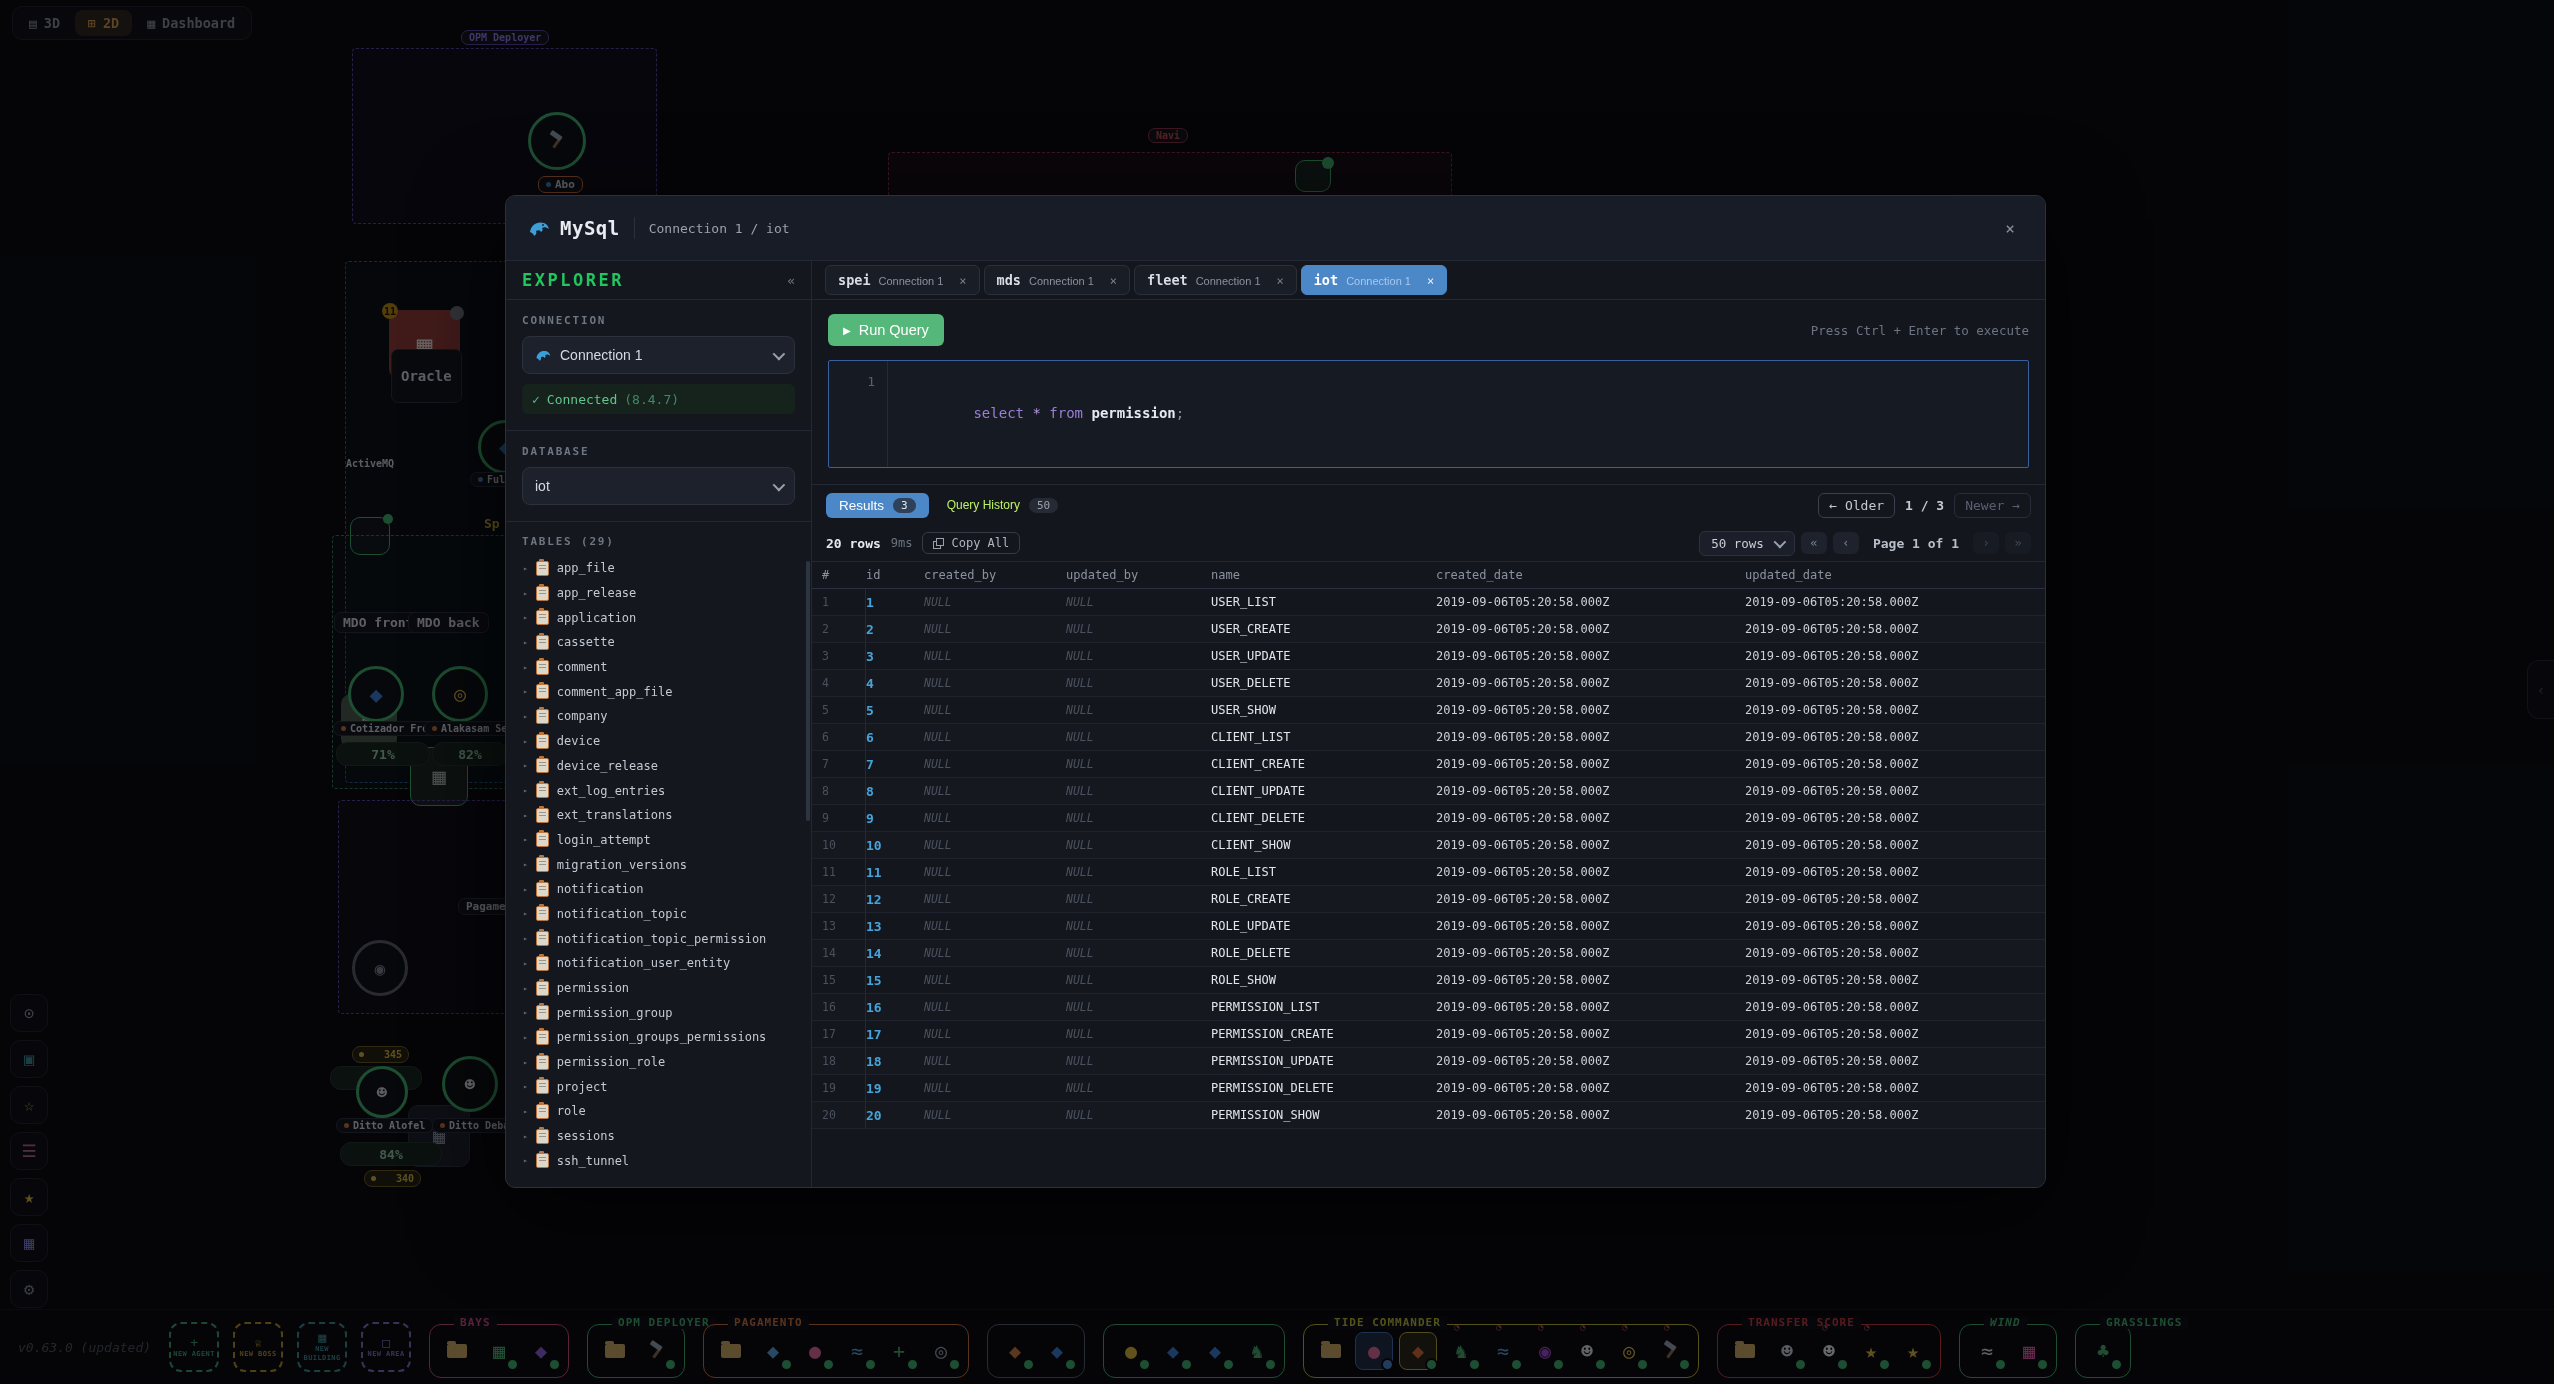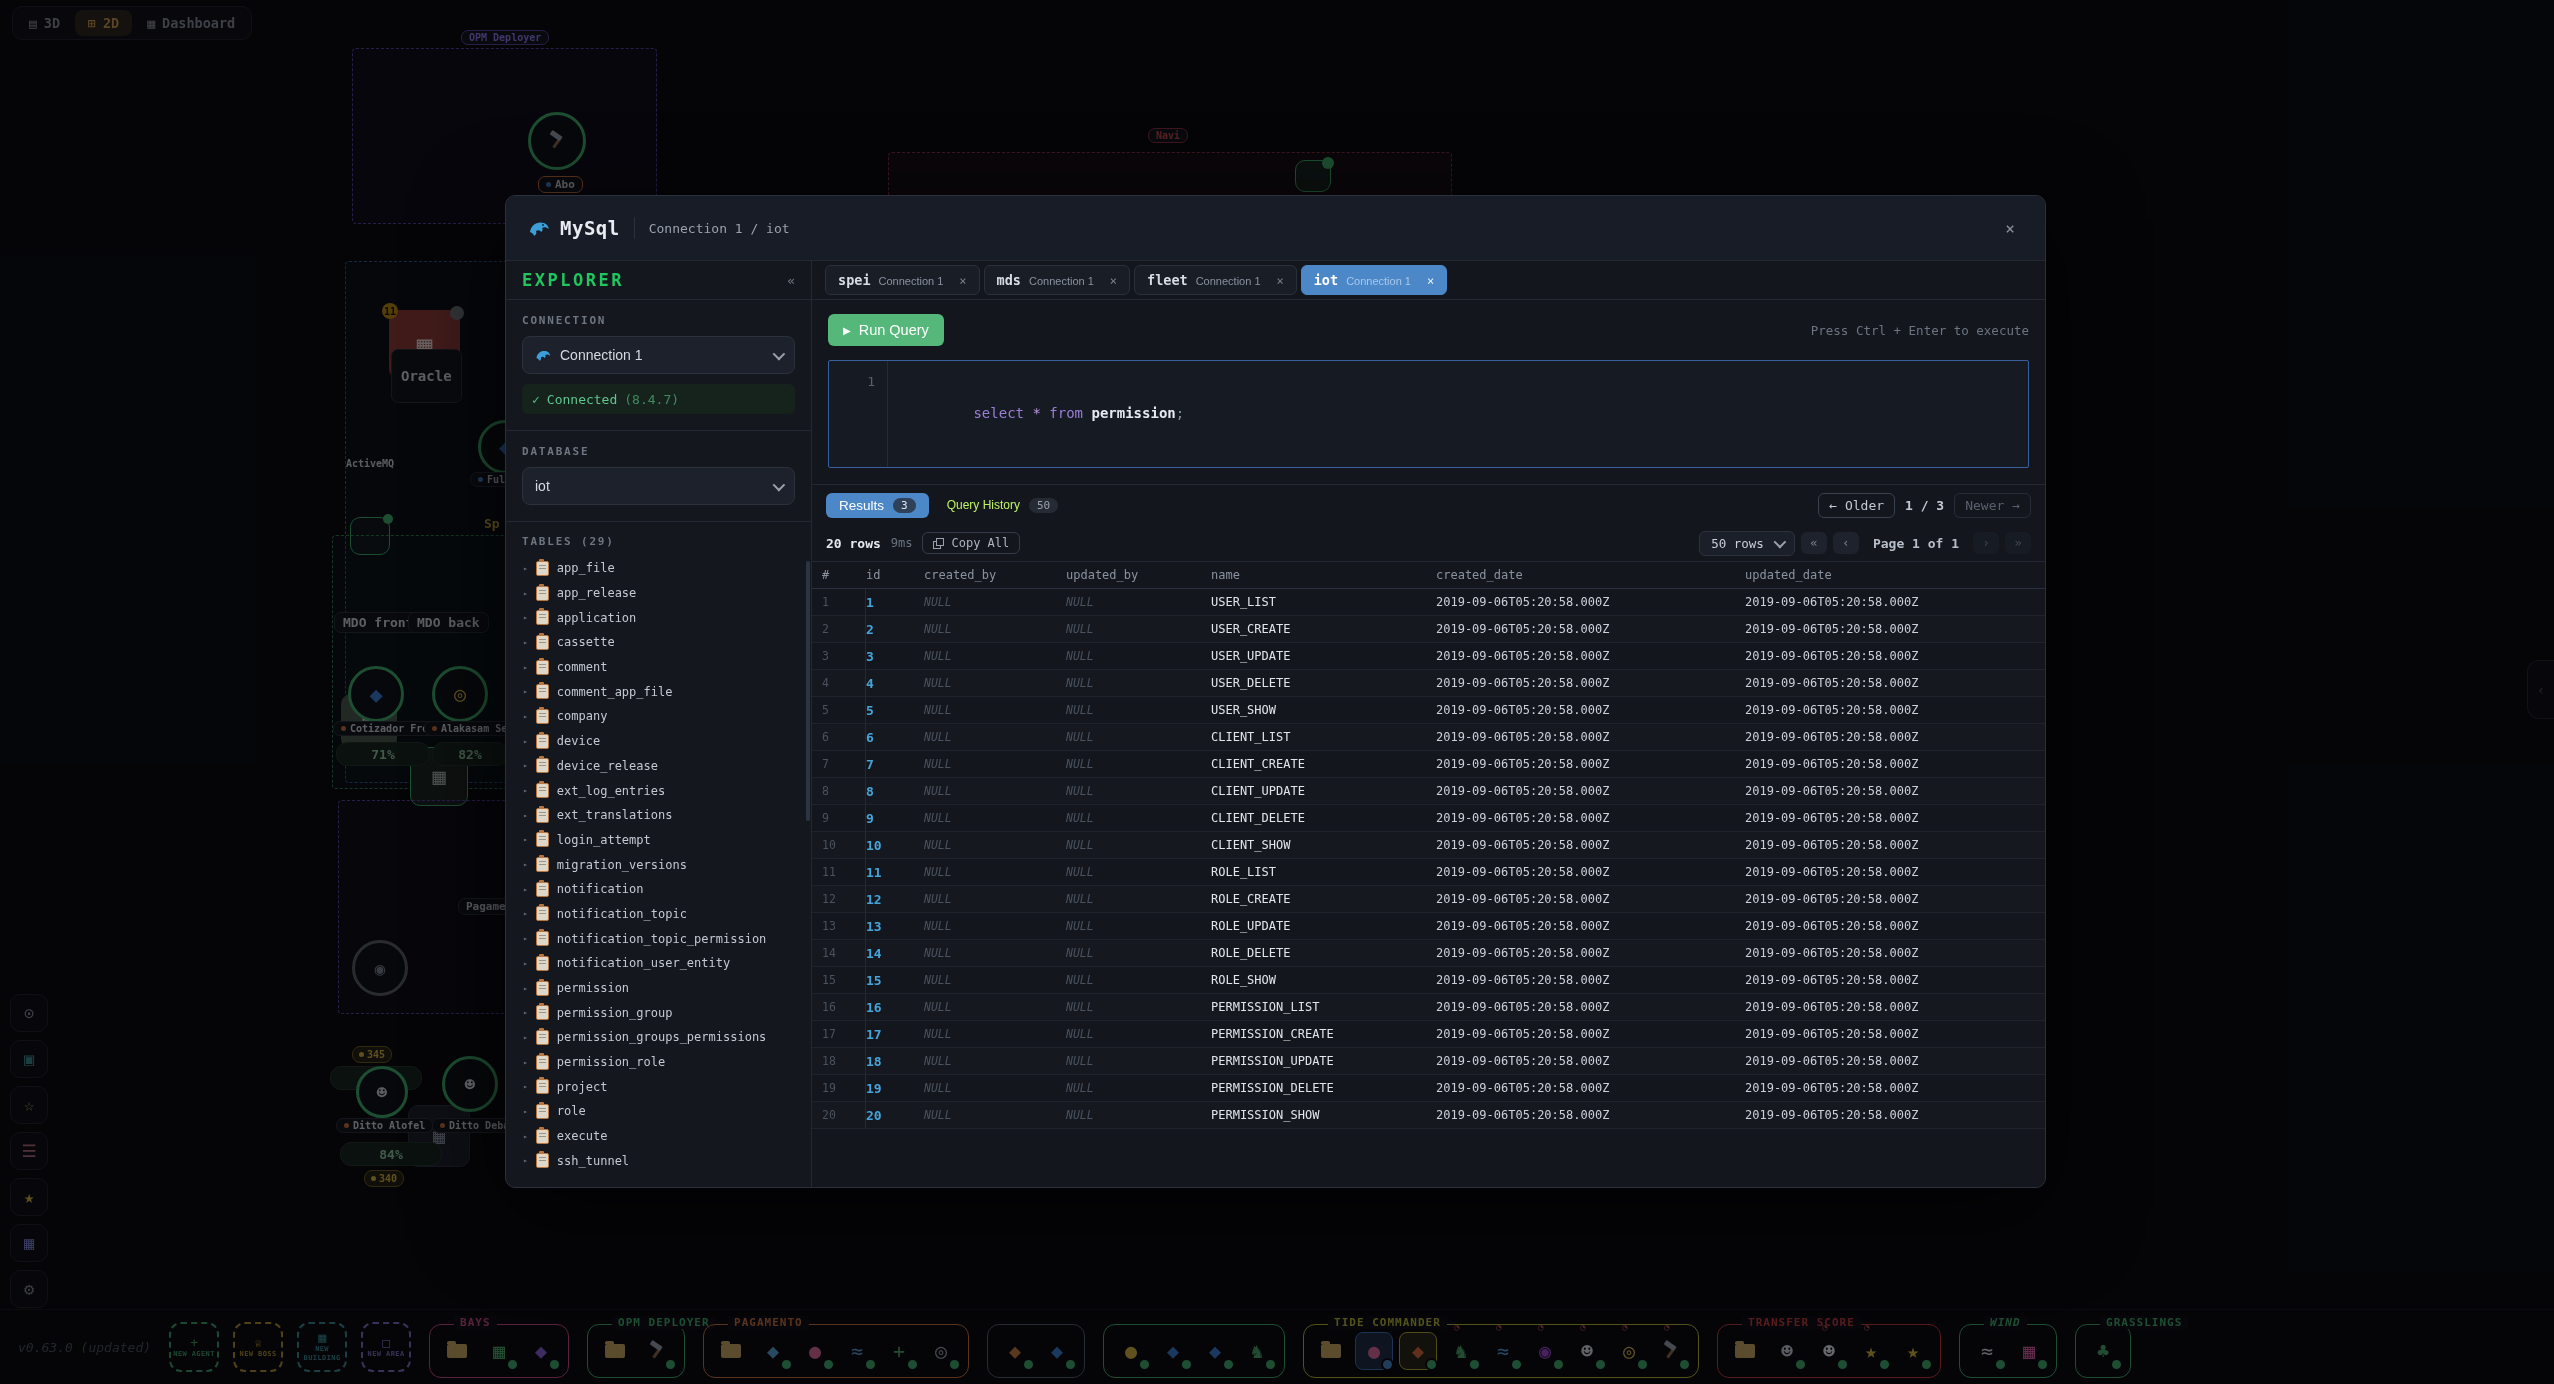--- a/index.html
+++ b/index.html
@@ -24,21 +24,21 @@
   .dot{width:5px;height:5px;border-radius:50%;flex:none;}
   .bg-circle{border-radius:50%;border:3px solid #3fae68;background:#0c0e12;display:flex;
       align-items:center;justify-content:center;}
   .bg-tile{border-radius:10px;display:flex;align-items:center;justify-content:center;position:relative;}
   .bg-gauge{background:#16231b;border:1px solid #243528;border-radius:11px;color:#8fc79f;
       font-weight:bold;font-size:13px;display:flex;align-items:center;justify-content:center;}
   .badge-n{position:absolute;width:16px;height:16px;border-radius:50%;background:#b8860b;color:#1a1205;
       font-size:10px;font-weight:bold;display:flex;align-items:center;justify-content:center;}
   .gray-dot{position:absolute;width:14px;height:14px;border-radius:50%;background:#6e7076;}
   .green-dot{position:absolute;width:12px;height:12px;border-radius:50%;background:#3fae68;}
-  .bg-coin{display:inline-flex;align-items:center;gap:3px;background:#241e0c;border:1px solid #6e5a1e;
+  .bg-coin{display:inline-flex;align-items:center;gap:20px;background:#241e0c;border:1px solid #6e5a1e;
       border-radius:8px;color:#d4b43a;font-size:10px;font-weight:bold;padding:0 6px;height:15px;}
   
   .left-strip{left:10px;top:994px;display:flex;flex-direction:column;gap:8px;}
   .strip-btn{width:36px;height:36px;border-radius:10px;background:#0d0d11;border:1px solid #1f1f27;
       display:flex;align-items:center;justify-content:center;font-size:17px;}
   
   .right-handle{right:0;top:660px;width:26px;height:57px;background:#0d0d12;border:1px solid #22222a;
       border-right:none;border-radius:12px 0 0 12px;display:flex;align-items:center;justify-content:center;
       color:#4a505a;font-size:14px;}
   
@@ -694,21 +694,21 @@
 
             <div class="tbl-item">
               <span class="tbl-caret">▸</span>
               <span class="clip"></span>
               <span class="tbl-name">role</span>
             </div>
 
             <div class="tbl-item">
               <span class="tbl-caret">▸</span>
               <span class="clip"></span>
-              <span class="tbl-name">execute</span>
+              <span class="tbl-name">sessions</span>
             </div>
 
             <div class="tbl-item">
               <span class="tbl-caret">▸</span>
               <span class="clip"></span>
               <span class="tbl-name">ssh_tunnel</span>
             </div>
           </div>
       </div>
       <div class="side-scroll"></div>

